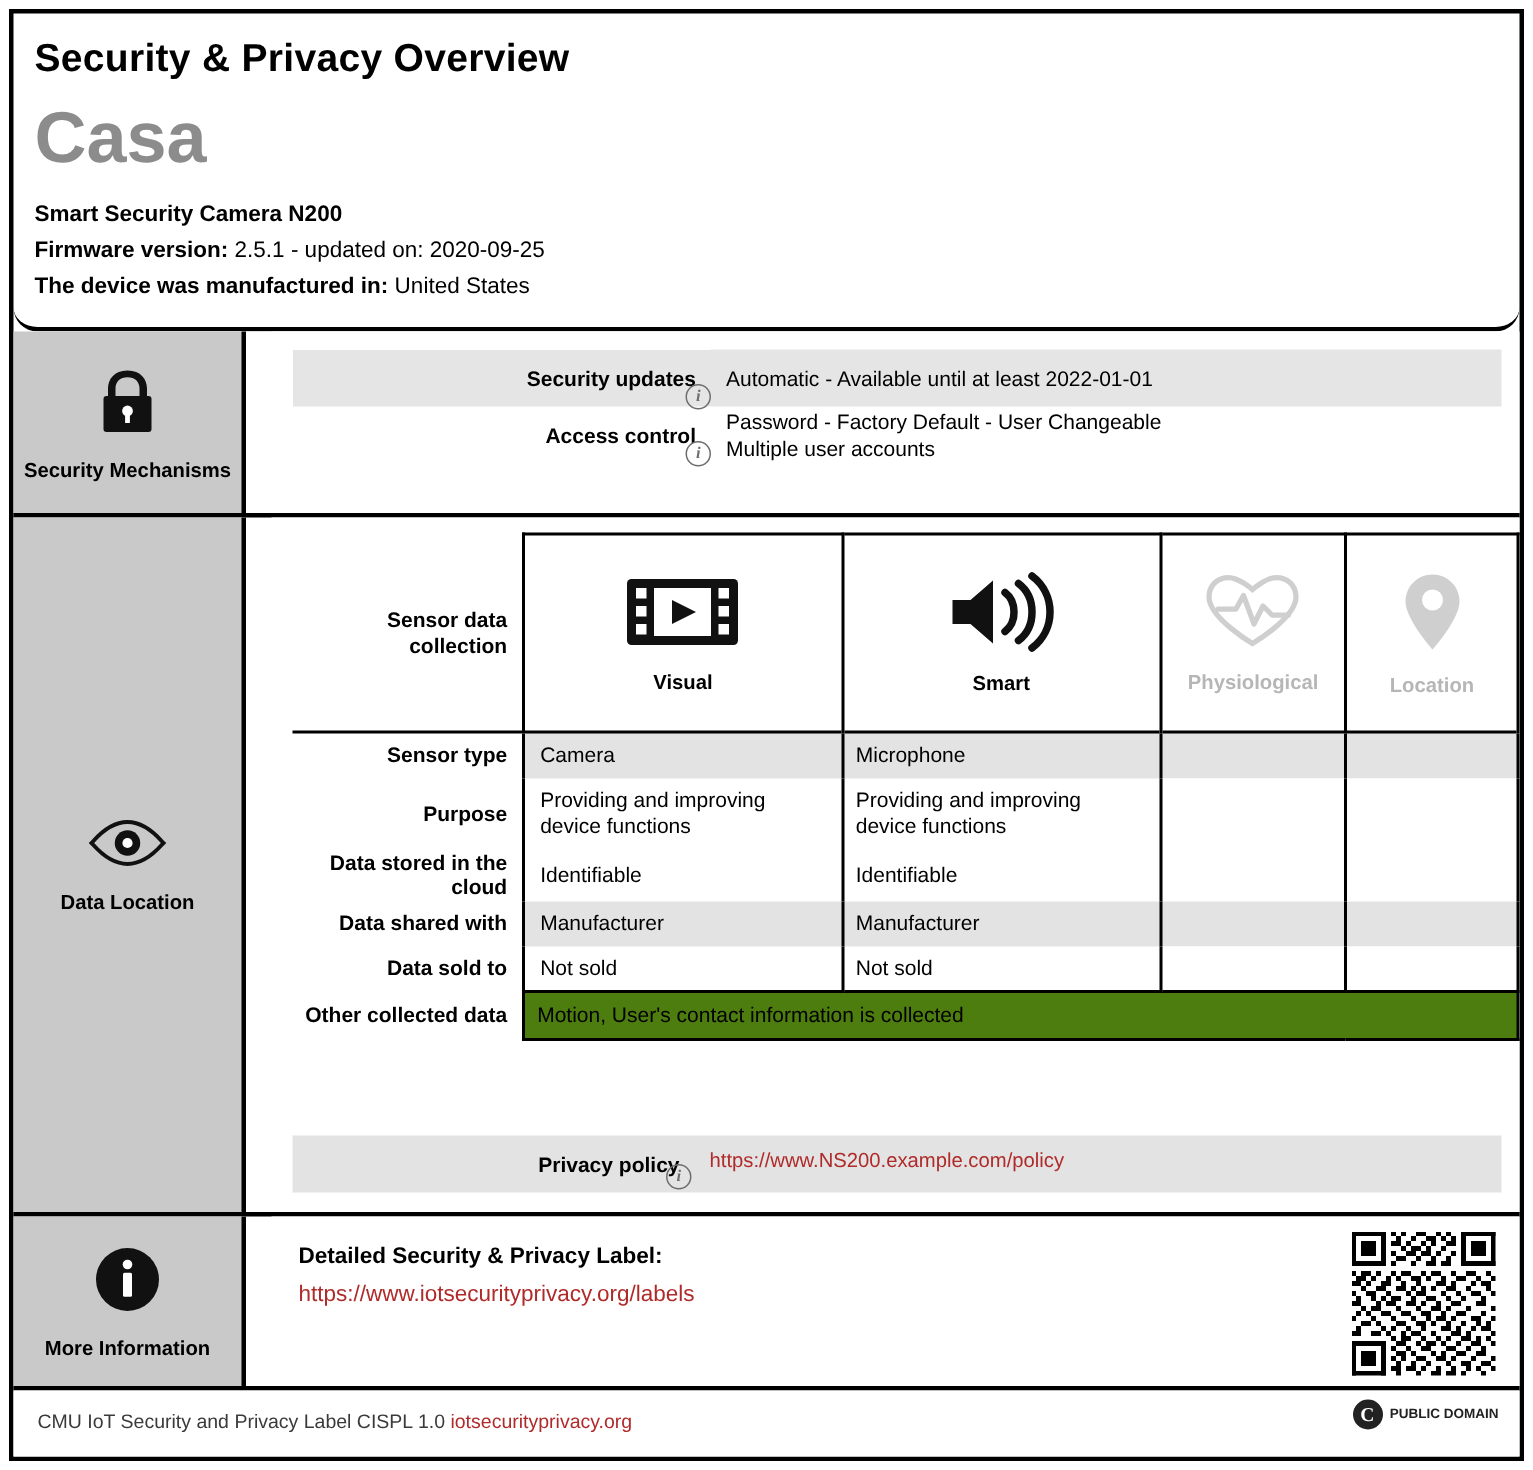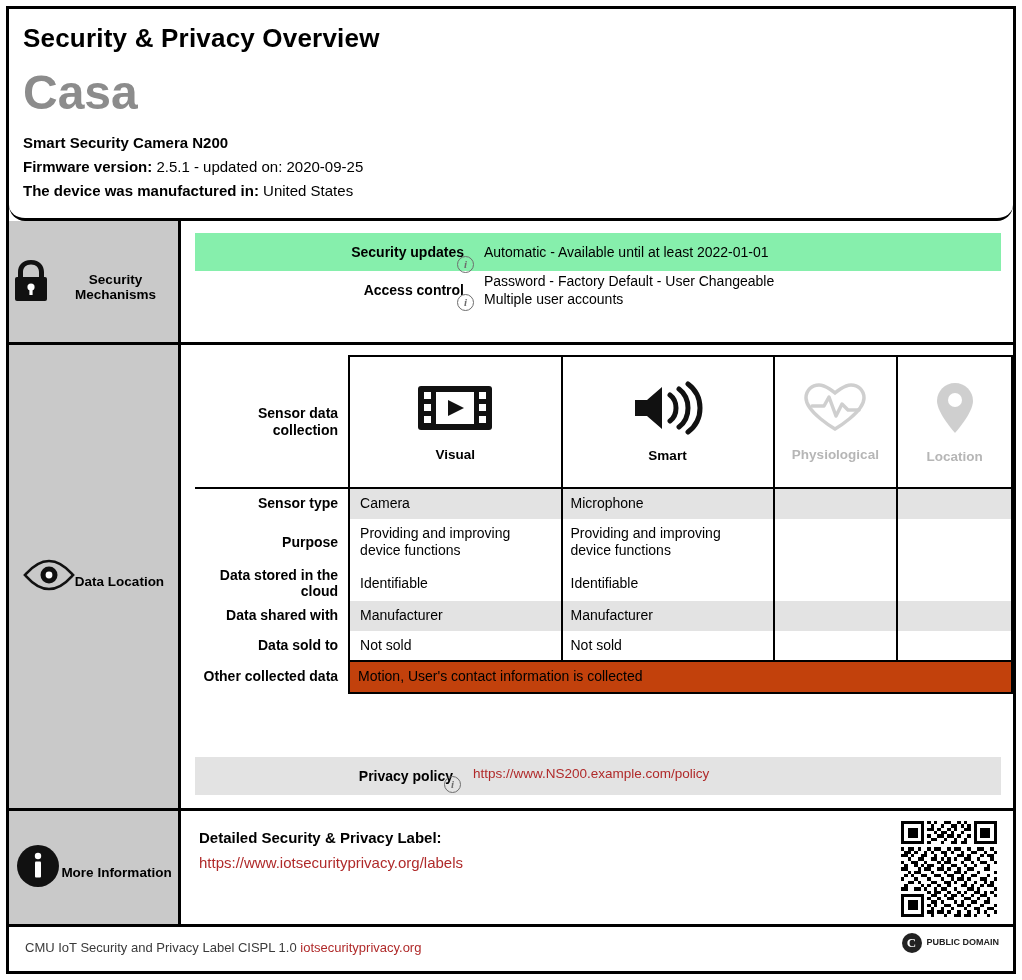--- a/index.html
+++ b/index.html
@@ -68,27 +68,27 @@
   .section {
     position: absolute;
     left: 9px;
     width: 1004px;
     box-sizing: border-box;
   }
   .sec-sidebar {
     position: absolute;
     left: 0;
     top: 0;
-    width: 172px;
+    width: 155px;
     bottom: 0;
     background: #c9c9c9;
     border-right: 3px solid #000;
     box-sizing: border-box;
     display: flex;
-    flex-direction: row;
+    flex-direction: column;
     align-items: center;
     justify-content: center;
   }
   .sec-sidebar .sec-label {
     font-size: 13.5px;
     font-weight: bold;
     color: #000;
     margin-top: 10px;
     text-align: center;
   }
@@ -105,21 +105,21 @@
   #sec-security { top: 221px; height: 124px; border-bottom: 3px solid #000; }
   .sm-table {
     position: absolute;
     left: 14px;
     top: 12px;
     width: 806px;
     border-collapse: collapse;
     font-size: 14px;
   }
   .sm-row { height: 38px; }
-  .sm-row.shaded td { background: #86efac; }
+  .sm-row.shaded td { background: #e5e5e5; }
   .sm-key {
     width: 268px;
     text-align: right;
     font-weight: bold;
     vertical-align: middle;
     padding-right: 10px;
     position: relative;
   }
   .sm-val {
     vertical-align: middle;
@@ -201,21 +201,21 @@
     font-weight: bold;
     color: #000;
   }
   .icon-caption.dim { color: #b6b6b6; }
 
   .row-sep td { border-top: 2px solid #000; }
   .last-row .dp-cell { border-bottom: 2px solid #000; }
 
   .other-row .dp-cell {
     border: 2px solid #000;
-    background: #c2410c;
+    background: #4d7c0f;
   }
 
   
   .pp-strip {
     position: absolute;
     left: 14px;
     top: 412px;
     width: 806px;
     height: 38px;
     background: #e3e3e3;

